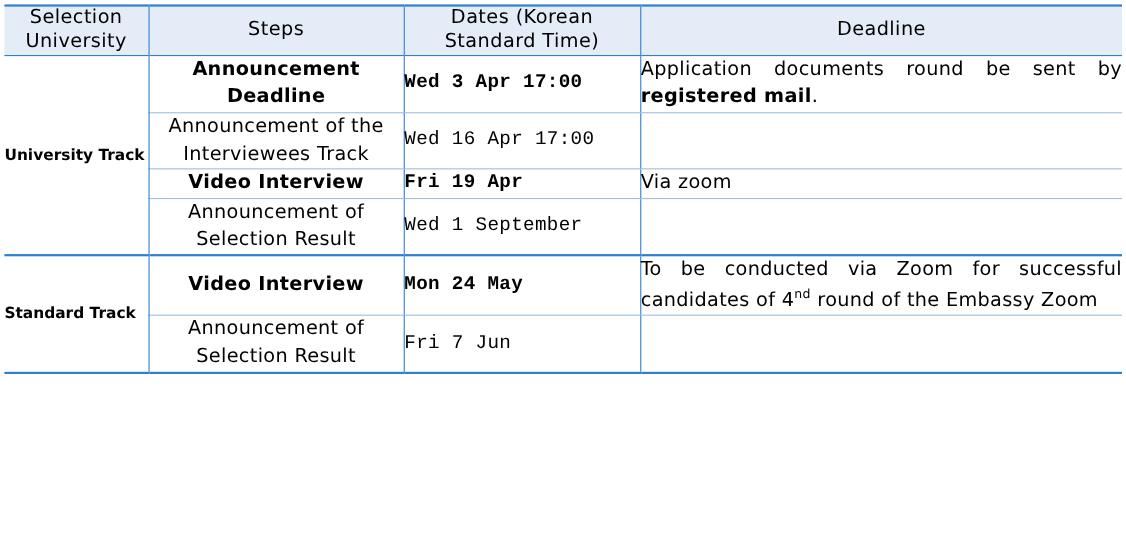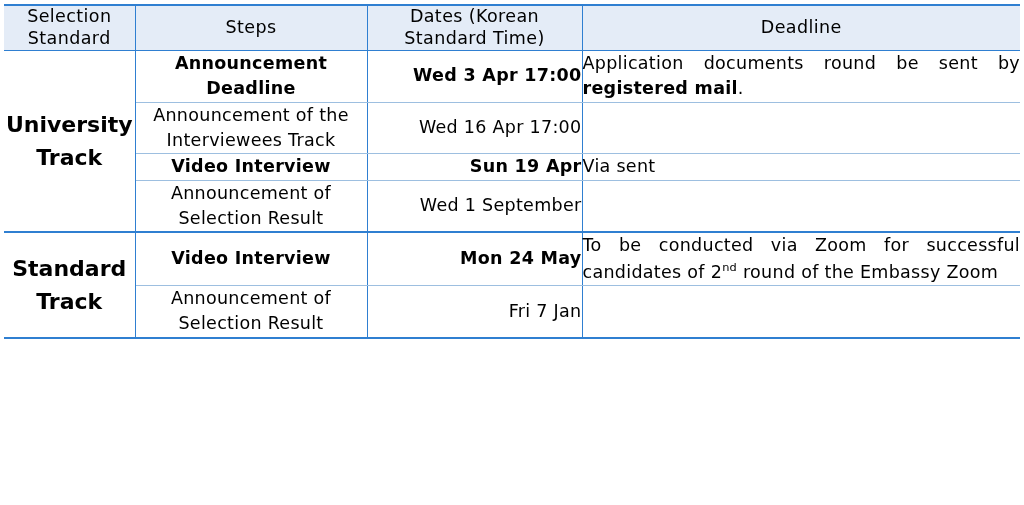--- a/index.html
+++ b/index.html
@@ -53,37 +53,38 @@
   }
 
   
   .body-cell {
     border-bottom: 1.1px solid #9dbfe0;
     font-size: 17.5px;
     line-height: 1.45;
     letter-spacing: 0.3px;
   }
   .track-cell {
-    text-align: center;
+    text-align: left;
     font-weight: bold;
-    font-size: 22px;
+    font-size: 14px;
     line-height: 1.5;
     border-right: 1.2px solid #2f7fd1;
     border-bottom: 2px solid #2f7fd1;
     padding: 0 6px;
   }
   .step-cell {
     text-align: center;
     padding: 10px 14px;
     border-right: 1.2px solid #2f7fd1;
   }
   .date-cell {
-    text-align: right;
+    text-align: left;
     padding: 10px 10px;
     border-right: 1.2px solid #2f7fd1;
+    font-family: Liberation Mono, monospace;
   }
   .rem-cell {
     text-align: left;
     padding: 10px 14px;
     text-align: justify;
     text-justify: inter-word;
   }
   .bold { font-weight: bold; }
   .group-end > td.body-cell { border-bottom: 2px solid #2f7fd1; }
   .last-row > td { border-bottom: 2px solid #2f7fd1; }
@@ -95,54 +96,54 @@
 <div class="sheet">
   <table class="schedule">
     <colgroup>
       <col class="c-proc">
       <col class="c-step">
       <col class="c-date">
       <col class="c-rem">
     </colgroup>
     <tbody>
       <tr class="hdr">
-        <td>Selection Standard</td>
+        <td>Selection University</td>
         <td class="vline">Steps</td>
         <td class="vline">Dates (Korean Standard Time)</td>
         <td class="vline">Deadline</td>
       </tr>
 
       <tr>
         <td class="track-cell" rowspan="4">University Track</td>
         <td class="body-cell step-cell bold">Announcement Deadline</td>
         <td class="body-cell date-cell bold">Wed 3 Apr 17:00</td>
         <td class="body-cell rem-cell"><span>Application documents round be sent by </span><span class="bold">registered mail</span><span>.</span></td>
       </tr>
       <tr>
         <td class="body-cell step-cell">Announcement of the Interviewees Track</td>
         <td class="body-cell date-cell">Wed 16 Apr 17:00</td>
         <td class="body-cell rem-cell"></td>
       </tr>
       <tr>
         <td class="body-cell step-cell bold">Video Interview</td>
-        <td class="body-cell date-cell bold">Sun 19 Apr</td>
-        <td class="body-cell rem-cell">Via sent</td>
+        <td class="body-cell date-cell bold">Fri 19 Apr</td>
+        <td class="body-cell rem-cell">Via zoom</td>
       </tr>
       <tr class="group-end">
         <td class="body-cell step-cell">Announcement of Selection Result</td>
         <td class="body-cell date-cell">Wed 1 September</td>
         <td class="body-cell rem-cell"></td>
       </tr>
 
       <tr>
         <td class="track-cell" rowspan="2">Standard Track</td>
         <td class="body-cell step-cell bold">Video Interview</td>
         <td class="body-cell date-cell bold">Mon 24 May</td>
-        <td class="body-cell rem-cell"><span>To be conducted via Zoom for successful candidates of 2</span><sup>nd</sup><span> round of the Embassy Zoom</span></td>
+        <td class="body-cell rem-cell"><span>To be conducted via Zoom for successful candidates of 4</span><sup>nd</sup><span> round of the Embassy Zoom</span></td>
       </tr>
       <tr class="last-row group-end">
         <td class="body-cell step-cell">Announcement of Selection Result</td>
-        <td class="body-cell date-cell">Fri 7 Jan</td>
+        <td class="body-cell date-cell">Fri 7 Jun</td>
         <td class="body-cell rem-cell"></td>
       </tr>
     </tbody>
   </table>
 </div>
 
 </body></html>

